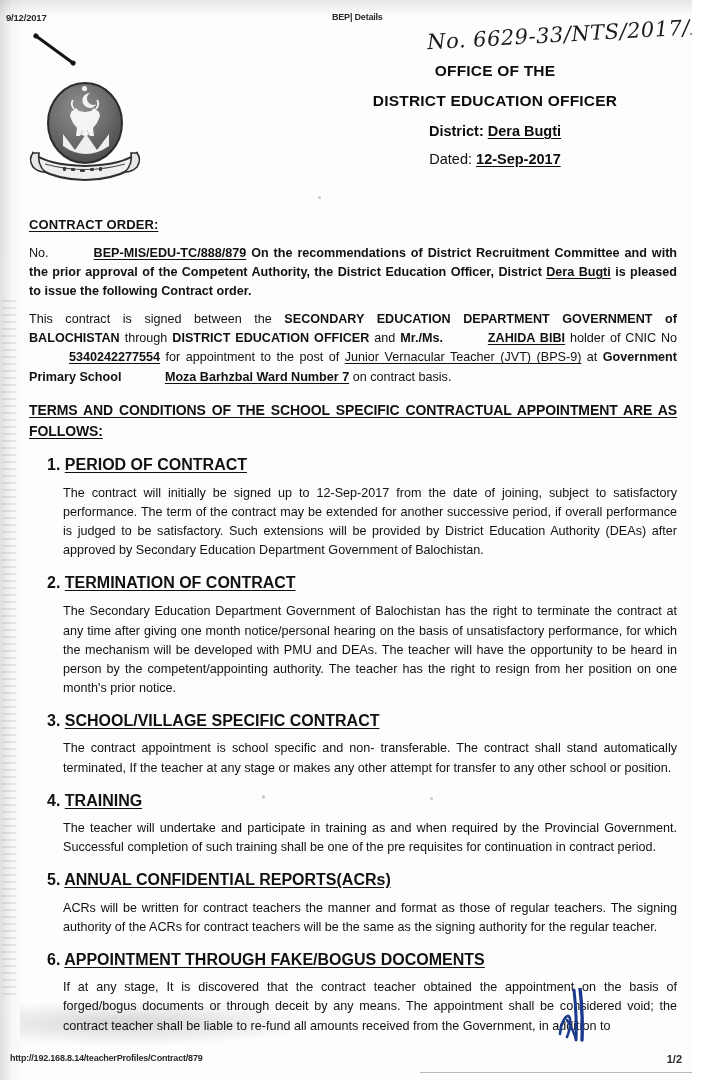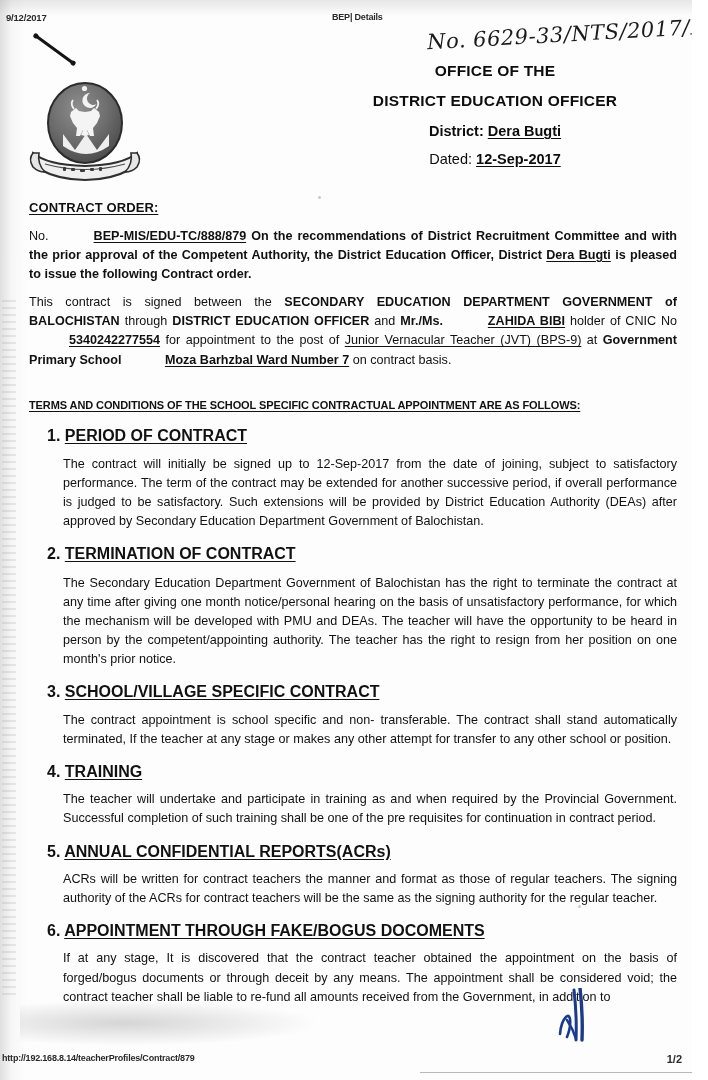--- a/index.html
+++ b/index.html
@@ -73,21 +73,21 @@
   .print-doctitle {
     position: absolute;
     left: 332px; top: 12px;
     font-size: 9px;
     font-weight: bold;
     color: #2a2a2a;
     letter-spacing: -.2px;
   }
   .print-url {
     position: absolute;
-    left: 2px; top: 1053px;
+    left: 10px; top: 1053px;
     font-size: 9px;
     font-weight: bold;
     color: #2a2a2a;
     letter-spacing: -.2px;
   }
   .print-pageno {
     position: absolute;
     right: 10px; top: 1053px;
     font-size: 11px;
     font-weight: bold;
@@ -171,21 +171,21 @@
   .lh-district .val,
   .lh-dated .val {
     text-decoration: underline;
     text-underline-offset: 2px;
   }
   .lh-dated .val { font-weight: bold; }
 
   
   .doc-body {
     position: absolute;
-    left: 29px; top: 198px;
+    left: 29px; top: 215px;
     width: 648px;
     font-size: 12.6px;
     line-height: 1.52;
     color: #111;
     text-align: justify;
   }
   .sec-title {
     font-weight: bold;
     text-decoration: underline;
     text-underline-offset: 2px;
@@ -198,25 +198,25 @@
     text-decoration: underline;
     text-underline-offset: 2px;
     font-weight: bold;
     padding-left: 40px;
   }
   .u-thin {
     text-decoration: underline;
     text-underline-offset: 2px;
   }
   .terms-head {
-    margin-top: 27px;
-    font-weight: bold;
-    text-decoration: underline;
-    text-underline-offset: 2px;
-    font-size: 11px;
+    margin-top: 13px;
+    font-weight: bold;
+    text-decoration: underline;
+    text-underline-offset: 2px;
+    font-size: 14px;
     letter-spacing: -.1px;
   }
   .clause { margin-top: 11px; }
   .clause-head {
     margin-left: 18px;
     font-weight: bold;
     font-size: 16px;
   }
   .clause-head .num {
     font-weight: bold;

